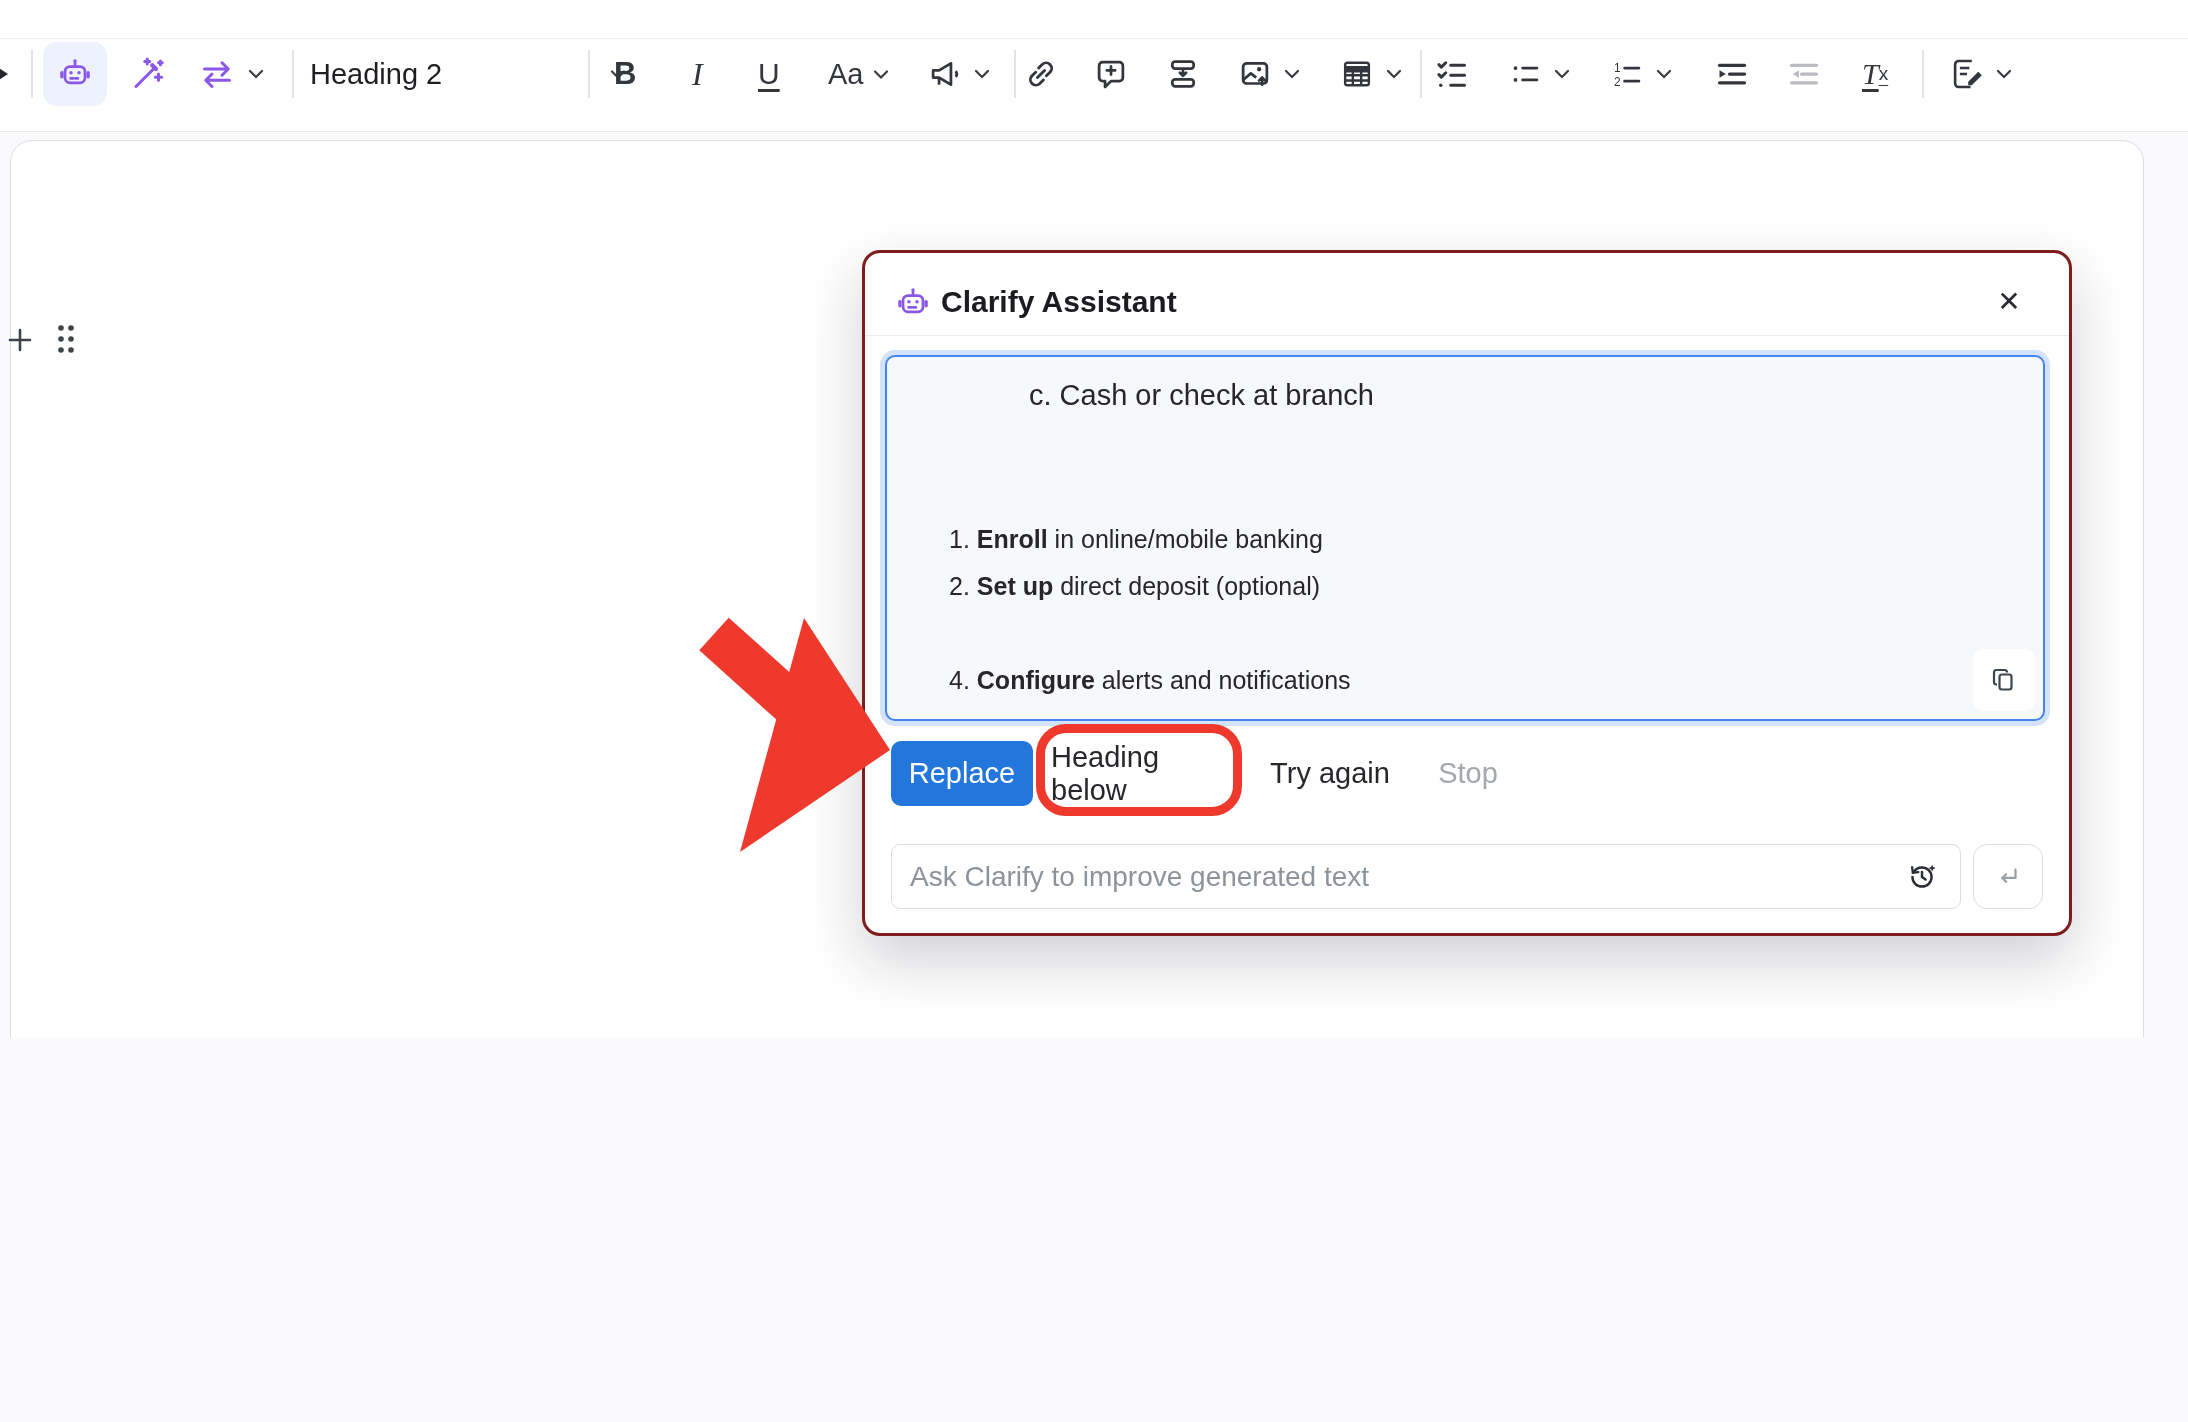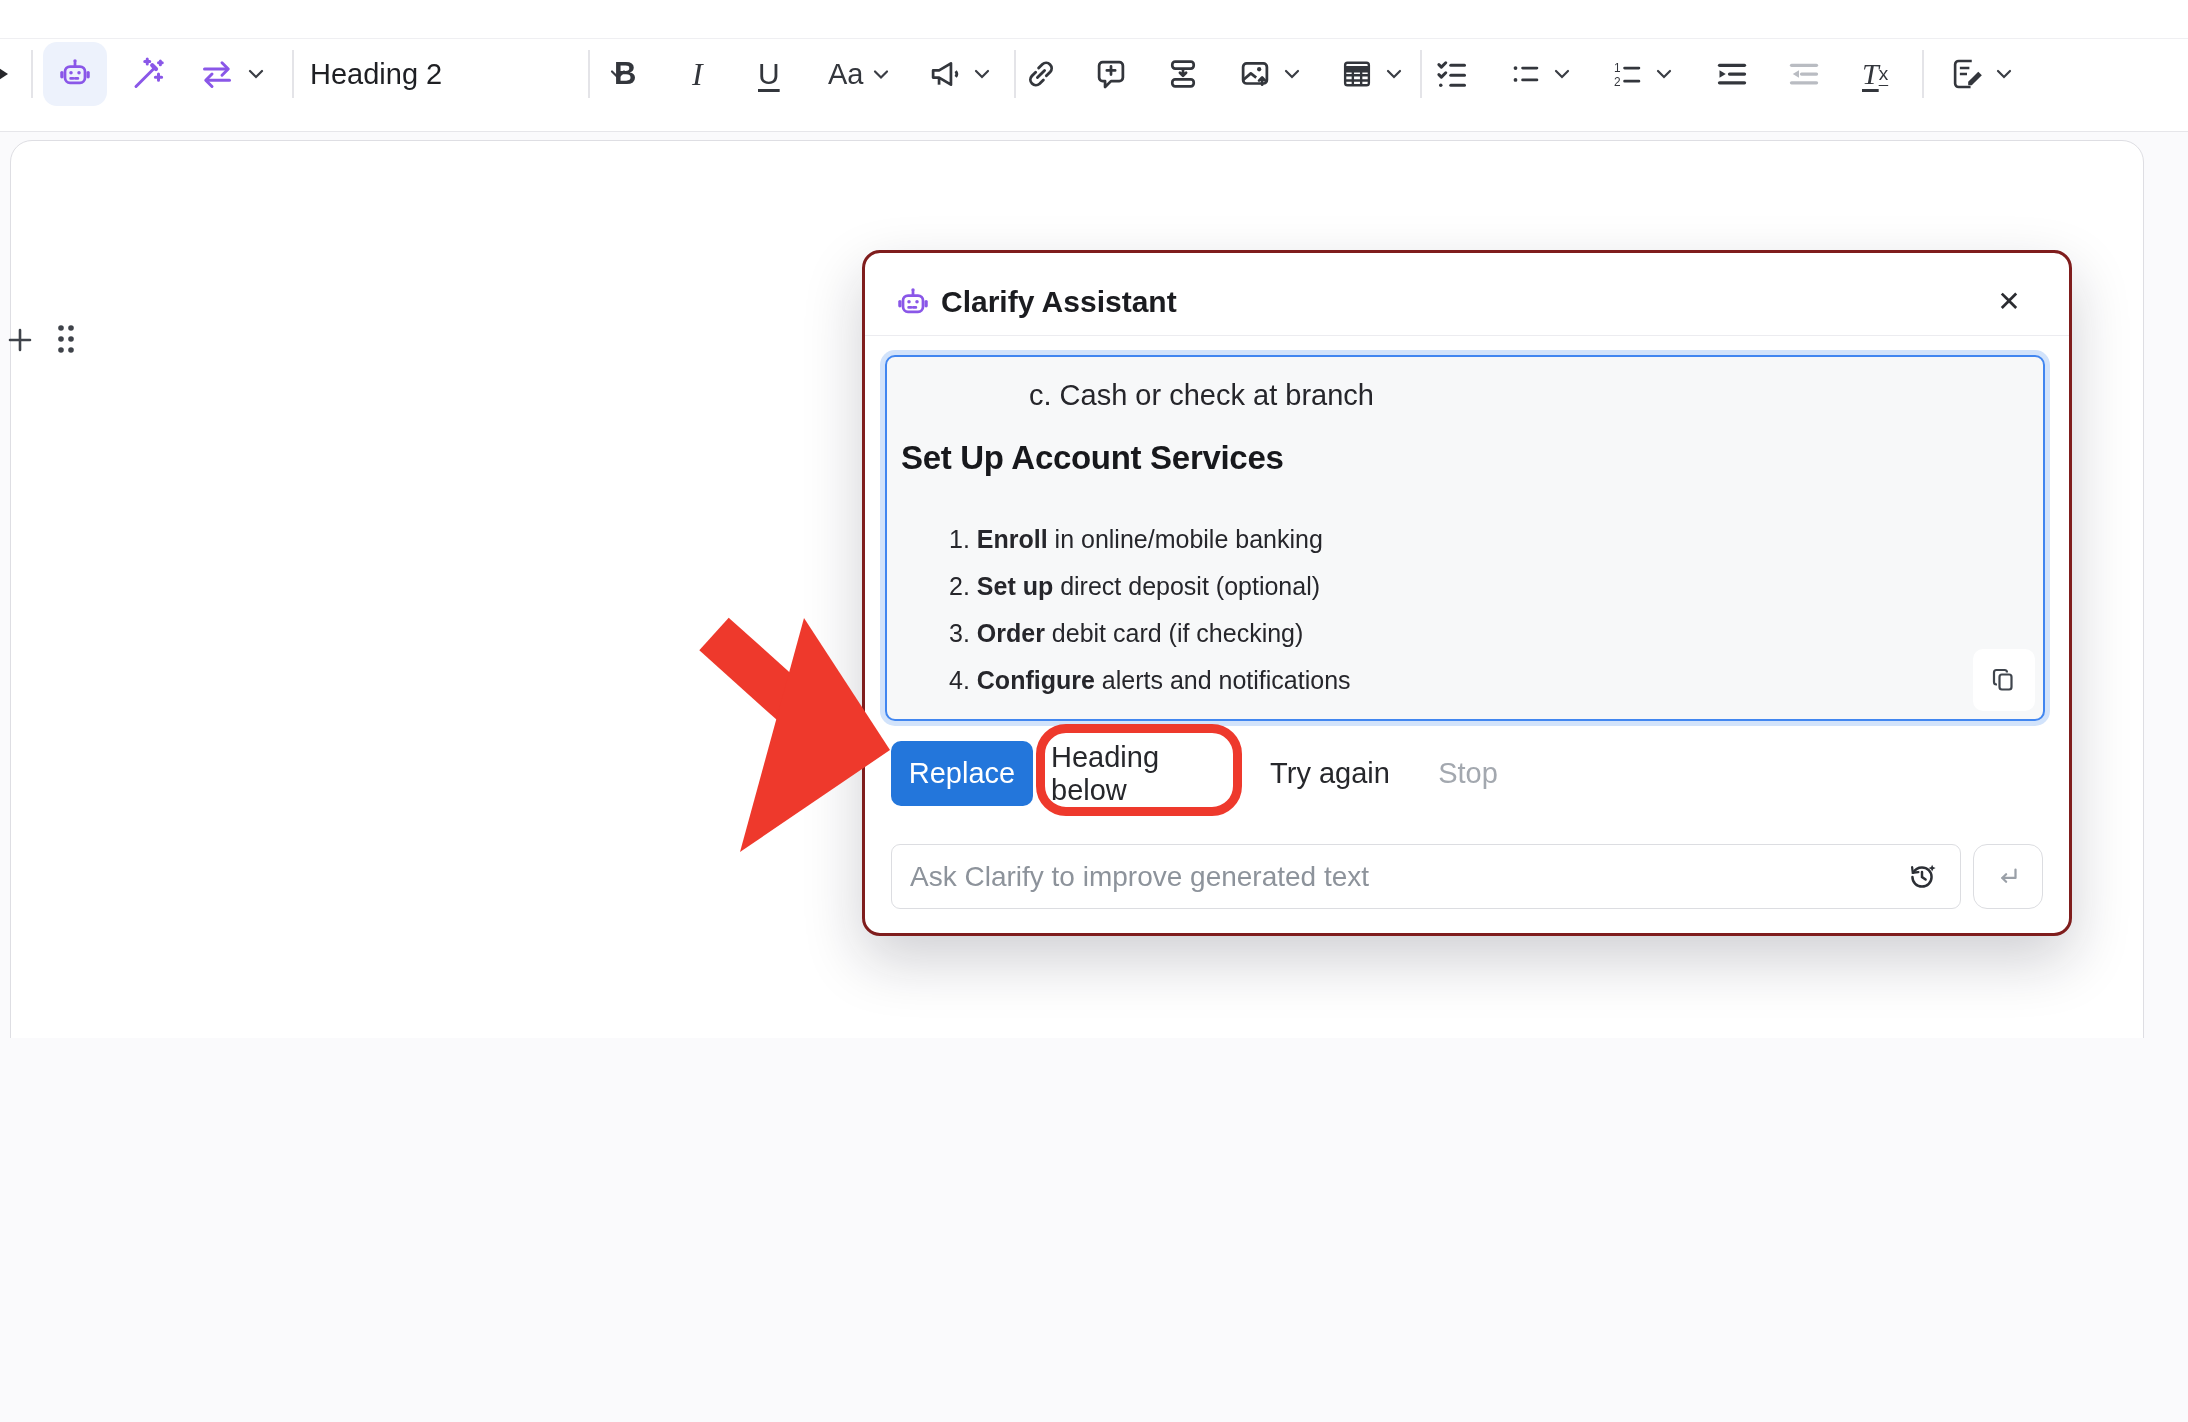--- a/index.html
+++ b/index.html
@@ -315,24 +315,22 @@
       <rect x="25.2" y="13.5" width="2.6" height="6" rx="1.3" fill="#8a57e8" stroke="none"></rect>
     </svg>
     <div class="as-title">Clarify Assistant</div>
     <div class="as-close">
         <span>✕</span>
       </div>
     <div class="as-divider"></div>
 
     <div class="as-box">
       <div class="as-intro">c. Cash or check at branch</div>
-      <div class="as-h">Set Up Account Services</div>
       <div class="as-step" style="top:168px"><span>1.</span>&nbsp;<b>Enroll</b><span> in online/mobile banking</span></div>
       <div class="as-step" style="top:215px"><span>2.</span>&nbsp;<b>Set up</b><span> direct deposit (optional)</span></div>
-      <div class="as-step" style="top:262px"><span>3.</span>&nbsp;<b>Order</b><span> debit card (if checking)</span></div>
       <div class="as-step" style="top:309px"><span>4.</span>&nbsp;<b>Configure</b><span> alerts and notifications</span></div>
       <div class="copy-chip">
         <svg width="32" height="32" viewBox="0 0 32 32" fill="none" stroke="#3f454d" stroke-width="2.2" stroke-linejoin="round">
           <rect x="11.5" y="10.5" width="12" height="15" rx="2.4"></rect>
           <path d="M9 20.5H8.4A2.4 2.4 0 016 18.1V8.4A2.4 2.4 0 018.4 6h8.2A2.4 2.4 0 0119 8.4"></path>
         </svg>
       </div>
     </div>
 
     <div class="btn-replace">

